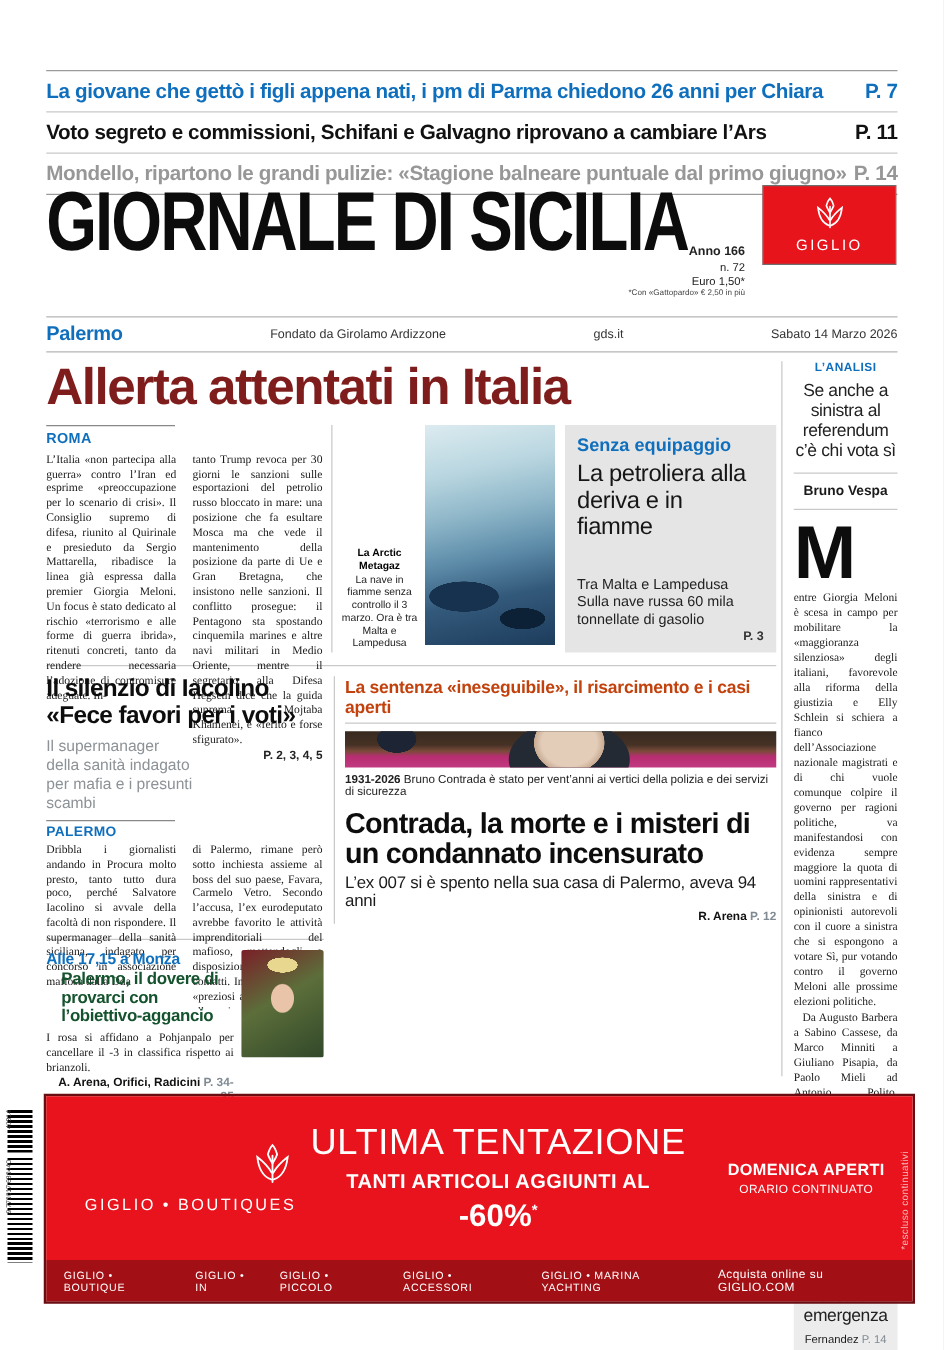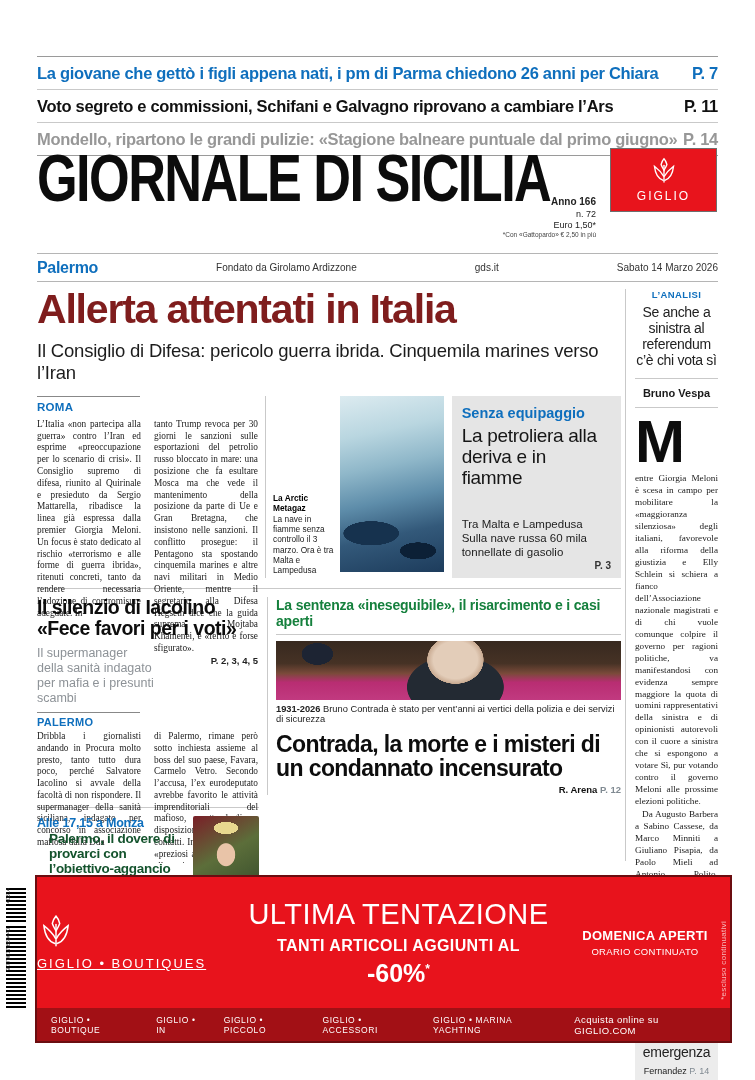--- a/index.html
+++ b/index.html
@@ -45,21 +45,21 @@
   .lead-text{width:222px;}
   .kicker{font-family:"Liberation Sans",sans-serif;font-weight:bold;font-size:11.5px;color:#0f6fbd;
     letter-spacing:0.3px;}
   .kick-rule{border-top:1px solid #888;width:103px;margin-bottom:4px;}
   .twocol{display:flex;gap:13px;margin-top:6px;}
   .twocol .col{width:104px;font-size:9.3px;line-height:1.27;text-align:justify;overflow:hidden;}
   .pageref{font-family:"Liberation Sans",sans-serif;font-weight:bold;font-size:9.5px;text-align:right;color:#222;}
 
   .vr{border-left:1px solid #c9c9c9;margin:0 7px;}
   .ship-caption{width:64px;display:flex;flex-direction:column;justify-content:flex-end;
-    font-family:"Liberation Sans",sans-serif;font-size:8.3px;line-height:1.25;color:#222;padding-bottom:2px;}
+    font-family:"Liberation Sans",sans-serif;font-size:8.3px;line-height:1.25;color:#222;padding-bottom:2px;text-align:center;}
   .ship-caption .b{font-weight:bold;color:#000;}
   .ship-photo{width:108px;height:176px;margin-left:6px;
     background:
       radial-gradient(ellipse 30px 14px at 75% 88%, #0c2036 0 60%, transparent 61%),
       radial-gradient(ellipse 46px 20px at 30% 78%, #16324e 0 60%, transparent 61%),
       linear-gradient(168deg,#dcebf0 0%,#b9d6e0 22%,#8fb7c9 40%,#5e8daa 58%,#33597a 76%,#1d3c5c 100%);}
   .greybox{width:156px;background:#e5e5e5;margin-left:8px;padding:9px 10px 7px;display:flex;flex-direction:column;}
   .greybox .gk{font-family:"Liberation Sans",sans-serif;font-weight:bold;font-size:14.5px;color:#0f6fbd;margin-bottom:4px;}
   .greybox .gt{font-family:"Liberation Sans",sans-serif;font-size:19px;line-height:1.12;color:#161616;letter-spacing:-0.3px;}
   .greybox .gs{font-family:"Liberation Sans",sans-serif;font-size:11.5px;line-height:1.25;color:#222;margin-top:auto;}
@@ -67,21 +67,21 @@
 
   
   .row2{display:flex;margin-top:10px;border-top:1px solid #c9c9c9;padding-top:8px;height:198px;}
   .iac{width:222px;}
   .iac-h{font-family:"Liberation Sans",sans-serif;font-weight:800;font-size:19.5px;
     letter-spacing:-0.5px;line-height:1.08;color:#0d0d0d;margin:0 0 7px;}
   .iac-deck{font-family:"Liberation Sans",sans-serif;font-size:12.5px;line-height:1.2;color:#8d9297;width:120px;margin-bottom:6px;}
   .kick2{border-top:1px solid #888;border-bottom:0;width:103px;padding-top:3px;margin-bottom:2px;}
   .kick2 .kicker{font-size:11px;}
   .contrada{flex:1;margin-left:8px;padding-left:8px;border-left:1px solid #c9c9c9;display:flex;flex-direction:column;}
-  .con-kick{font-family:"Liberation Sans",sans-serif;font-weight:bold;font-size:14px;color:#15803d;
+  .con-kick{font-family:"Liberation Sans",sans-serif;font-weight:bold;font-size:14px;color:#c2410c;
     letter-spacing:-0.2px;border-bottom:1px solid #c9c9c9;padding-bottom:5px;margin-bottom:6px;}
   .con-photo{width:100%;height:152px;
     background:
       radial-gradient(ellipse 40px 34px at 52% 32%, #e3cdb9 0 55%, #c9ab92 70%, transparent 71%),
       radial-gradient(ellipse 80px 52px at 52% 78%, #232a33 0 60%, transparent 61%),
       radial-gradient(ellipse 26px 18px at 12% 22%, #1d2433 0 60%, transparent 61%),
       linear-gradient(#37291f 0%, #463225 38%, #7a4a3a 55%, #b82d72 70%, #c13a80 100%);}
   .con-cap{font-family:"Liberation Sans",sans-serif;font-size:9.3px;color:#222;margin:4px 0 8px;}
   .con-cap .b{font-weight:bold;}
   .con-h{font-family:"Liberation Sans",sans-serif;font-weight:800;font-size:23px;
@@ -120,21 +120,21 @@
   .cerv{background:#ececec;margin-top:12px;padding:8px 6px;text-align:center;}
   .cerv .ck{font-family:"Liberation Sans",sans-serif;font-weight:bold;font-size:11.5px;color:#0f6fbd;margin-bottom:3px;}
   .cerv .ct{font-family:"Liberation Sans",sans-serif;font-size:14px;line-height:1.15;color:#222;letter-spacing:-0.3px;}
   .cerv .cb{font-family:"Liberation Sans",sans-serif;font-size:9px;margin-top:6px;}
   .cerv .cb .nm{font-weight:normal;} .cerv .cb .pg{color:#808a92;}
 
   
   .ad{position:absolute;left:35px;top:875px;width:697px;height:168px;
     border:2px solid #6b0d10;box-sizing:border-box;display:flex;flex-direction:column;}
   .ad-main{flex:1;background:#e8131c;position:relative;display:flex;align-items:center;color:#fff;}
-  .ad-logo{width:200px;display:flex;flex-direction:column;align-items:flex-start;justify-content:center;gap:4px;text-decoration:underline;}
+  .ad-logo{width:200px;display:flex;flex-direction:column;align-items:flex-end;justify-content:center;gap:4px;}
   .ad-logo .brand{font-family:"Liberation Sans",sans-serif;font-size:13px;letter-spacing:2px;}
   .ad-center{flex:1;text-align:center;font-family:"Liberation Sans",sans-serif;}
   .ad-center .t1{font-size:29px;font-weight:normal;letter-spacing:0.5px;}
   .ad-center .t2{font-size:16px;font-weight:bold;margin-top:6px;letter-spacing:0.4px;}
   .ad-center .t3{font-size:25px;font-weight:800;margin-top:4px;}
   .ad-center .t3 sup{font-size:12px;}
   .ad-right{width:170px;text-align:center;font-family:"Liberation Sans",sans-serif;}
   .ad-right .r1{font-size:13px;font-weight:bold;letter-spacing:0.3px;}
   .ad-right .r2{font-size:9.5px;margin-top:3px;letter-spacing:0.3px;}
   .ad-note{position:absolute;right:2px;bottom:8px;writing-mode:vertical-rl;transform:rotate(180deg);
@@ -196,21 +196,20 @@
 
   <div class="dateline">
     <span class="edition">Palermo</span>
     <span>Fondato da Girolamo Ardizzone</span>
     <span>gds.it</span>
     <span>Sabato 14 Marzo 2026</span>
   </div>
 
   <div class="main-left">
     <h1 class="lead-h1">Allerta attentati in Italia</h1>
-    <div class="lead-sub">Il Consiglio di Difesa: pericolo guerra ibrida. Cinquemila marines verso l’Iran</div>
 
     <div class="lead-row">
       <div class="lead-text">
         <div class="kick-rule"></div>
         <div class="kicker">ROMA</div>
         <div class="twocol">
           <div class="col">L’Italia «non partecipa alla guerra» contro l’Iran ed esprime «preoccupazione per lo scenario di crisi». Il Consiglio supremo di difesa, riunito al Quirinale e presieduto da Sergio Mattarella, ribadisce la linea già espressa dalla premier Giorgia Meloni. Un focus è stato dedicato al rischio «terrorismo e alle forme di guerra ibrida», ritenuti concreti, tanto da rendere necessaria l’adozione di contromisure adeguate. In-</div>
           <div class="col">
             <span>tanto Trump revoca per 30 giorni le sanzioni sulle esportazioni del petrolio russo bloccato in mare: una posizione che fa esultare Mosca ma che vede il mantenimento della posizione da parte di Ue e Gran Bretagna, che insistono nelle sanzioni. Il conflitto prosegue: il Pentagono sta spostando cinquemila marines e altre navi militari in Medio Oriente, mentre il segretario alla Difesa Hegseth dice che la guida suprema, Mojtaba Khamenei, è «ferito e forse sfigurato».</span>
             <div class="pageref">P. 2, 3, 4, 5</div>
@@ -251,20 +250,23 @@
       </div>
 
       <div class="contrada">
         <div class="con-kick">La sentenza «ineseguibile», il risarcimento e i casi aperti</div>
         <div class="con-photo"></div>
         <div class="con-cap">
           <span class="b">1931-2026</span>
           <span>Bruno Contrada è stato per vent’anni ai vertici della polizia e dei servizi di sicurezza</span>
         </div>
         <h2 class="con-h">Contrada, la morte e i misteri di un condannato incensurato</h2>
+        <div style="display:flex;justify-content:space-between;align-items:flex-end;">
+          <span class="con-sub">L’ex 007 si è spento nella sua casa di Palermo, aveva 94 anni</span>
+        </div>
         <div class="byline">
           <span>R. Arena</span>
           <span class="pg">P. 12</span>
         </div>
       </div>
     </div>
 
     <div class="sport">
       <div class="sport-txt">
         <div class="sport-k">Alle 17,15 a Monza</div>

